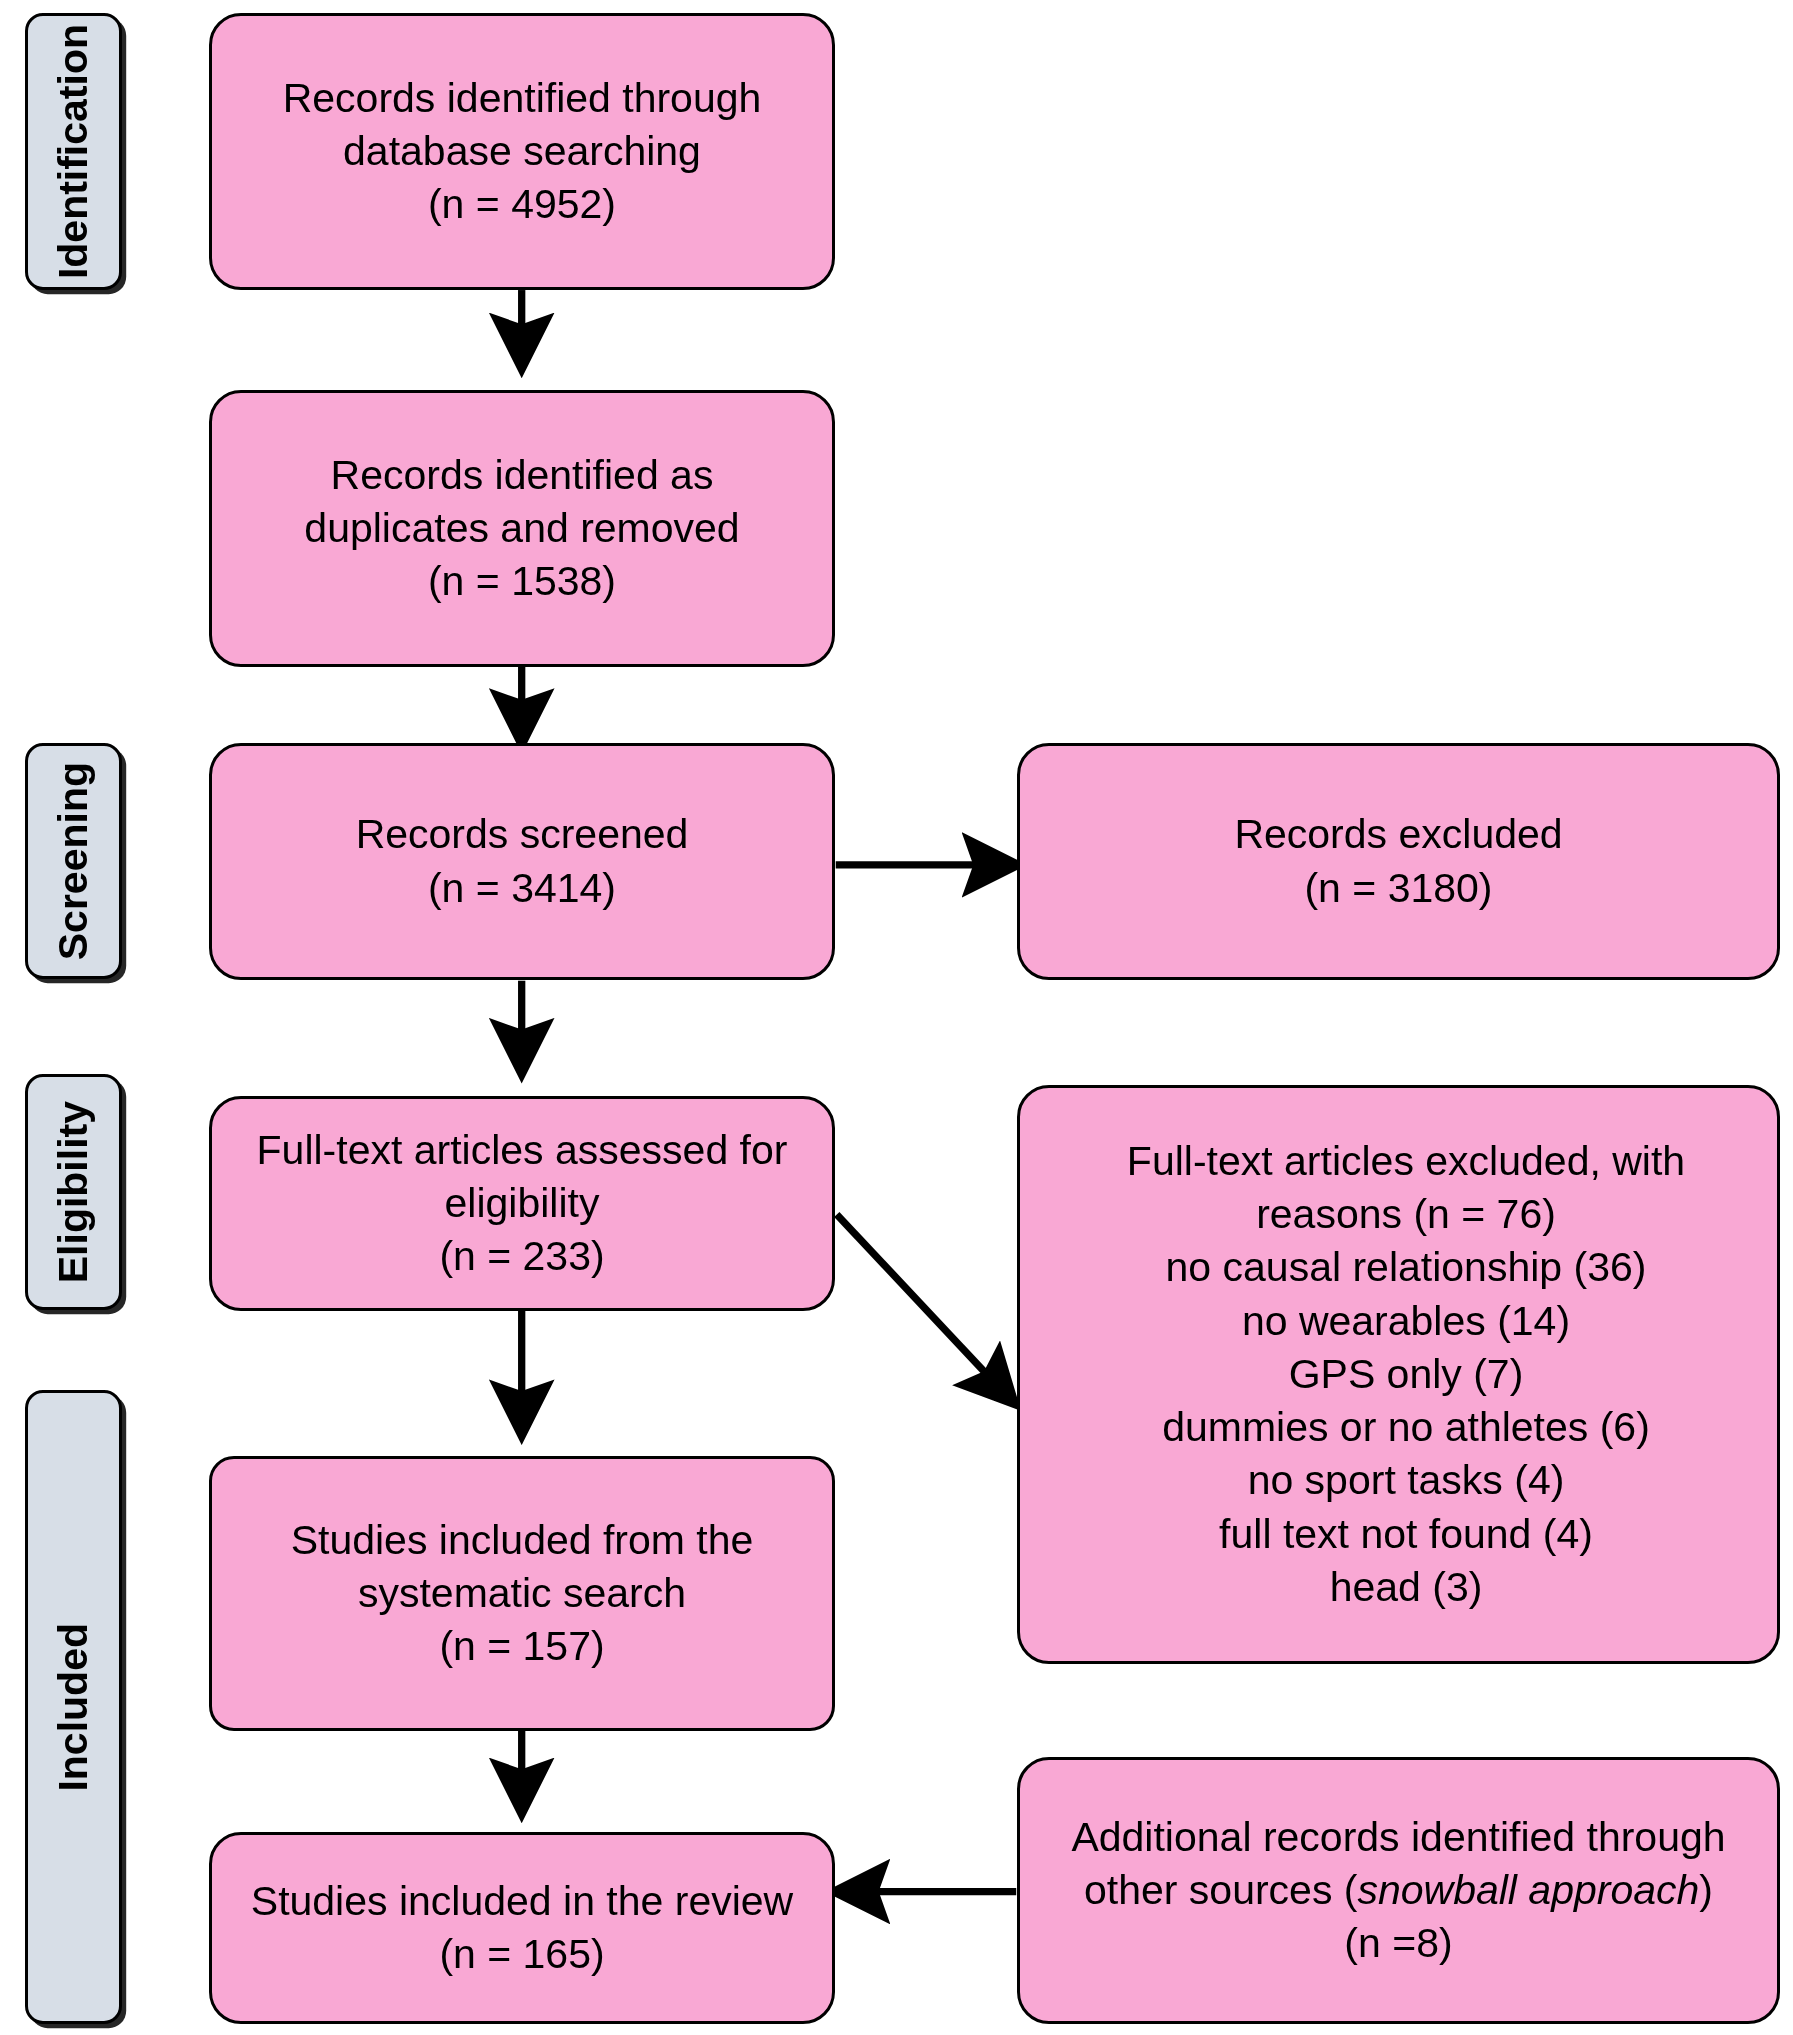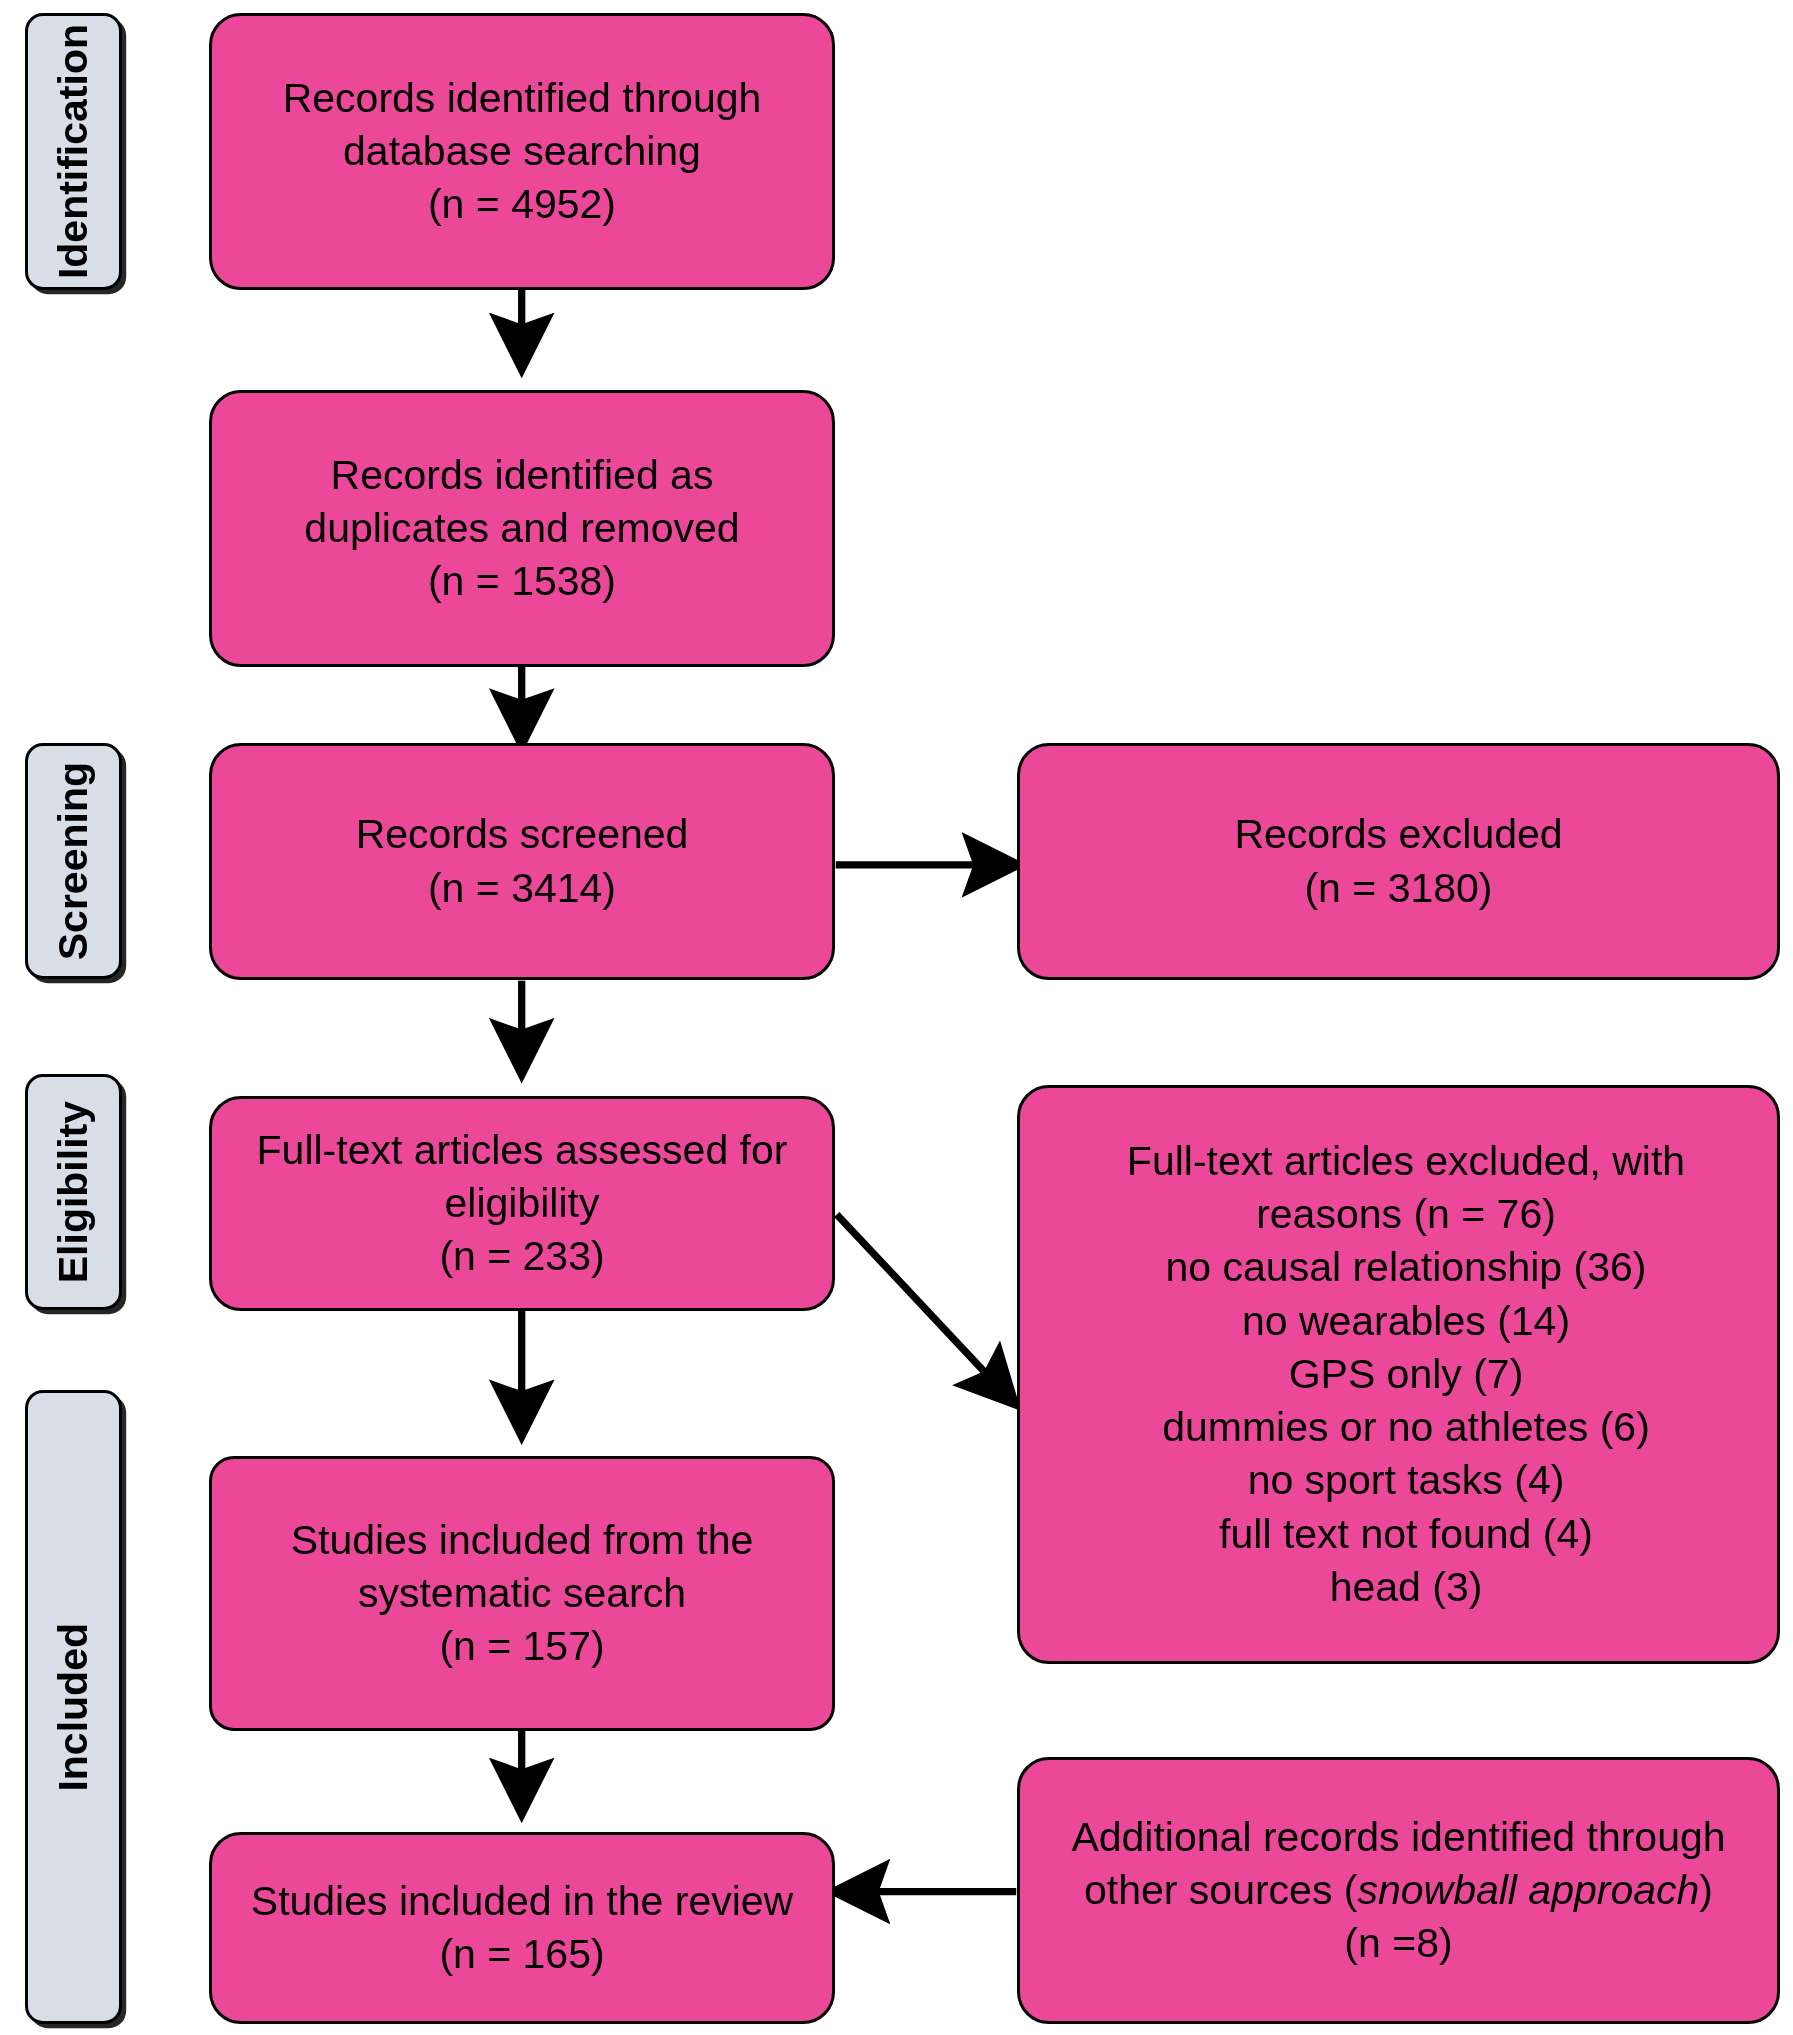--- a/index.html
+++ b/index.html
@@ -27,21 +27,21 @@
     transform:rotate(180deg);
     font-size:41px;
     font-weight:bold;
     color:#000000;
     letter-spacing:0px;
     white-space:nowrap;
     line-height:1;
   }
   .node{
     position:absolute;
-    background:#ec4899;
+    background:#f9a8d4;
     border:3.1px solid #000000;
     border-radius:32px;
     box-sizing:border-box;
     display:flex;
     align-items:center;
     justify-content:center;
     text-align:center;
   }
   .node .txt{
     font-size:41px;

